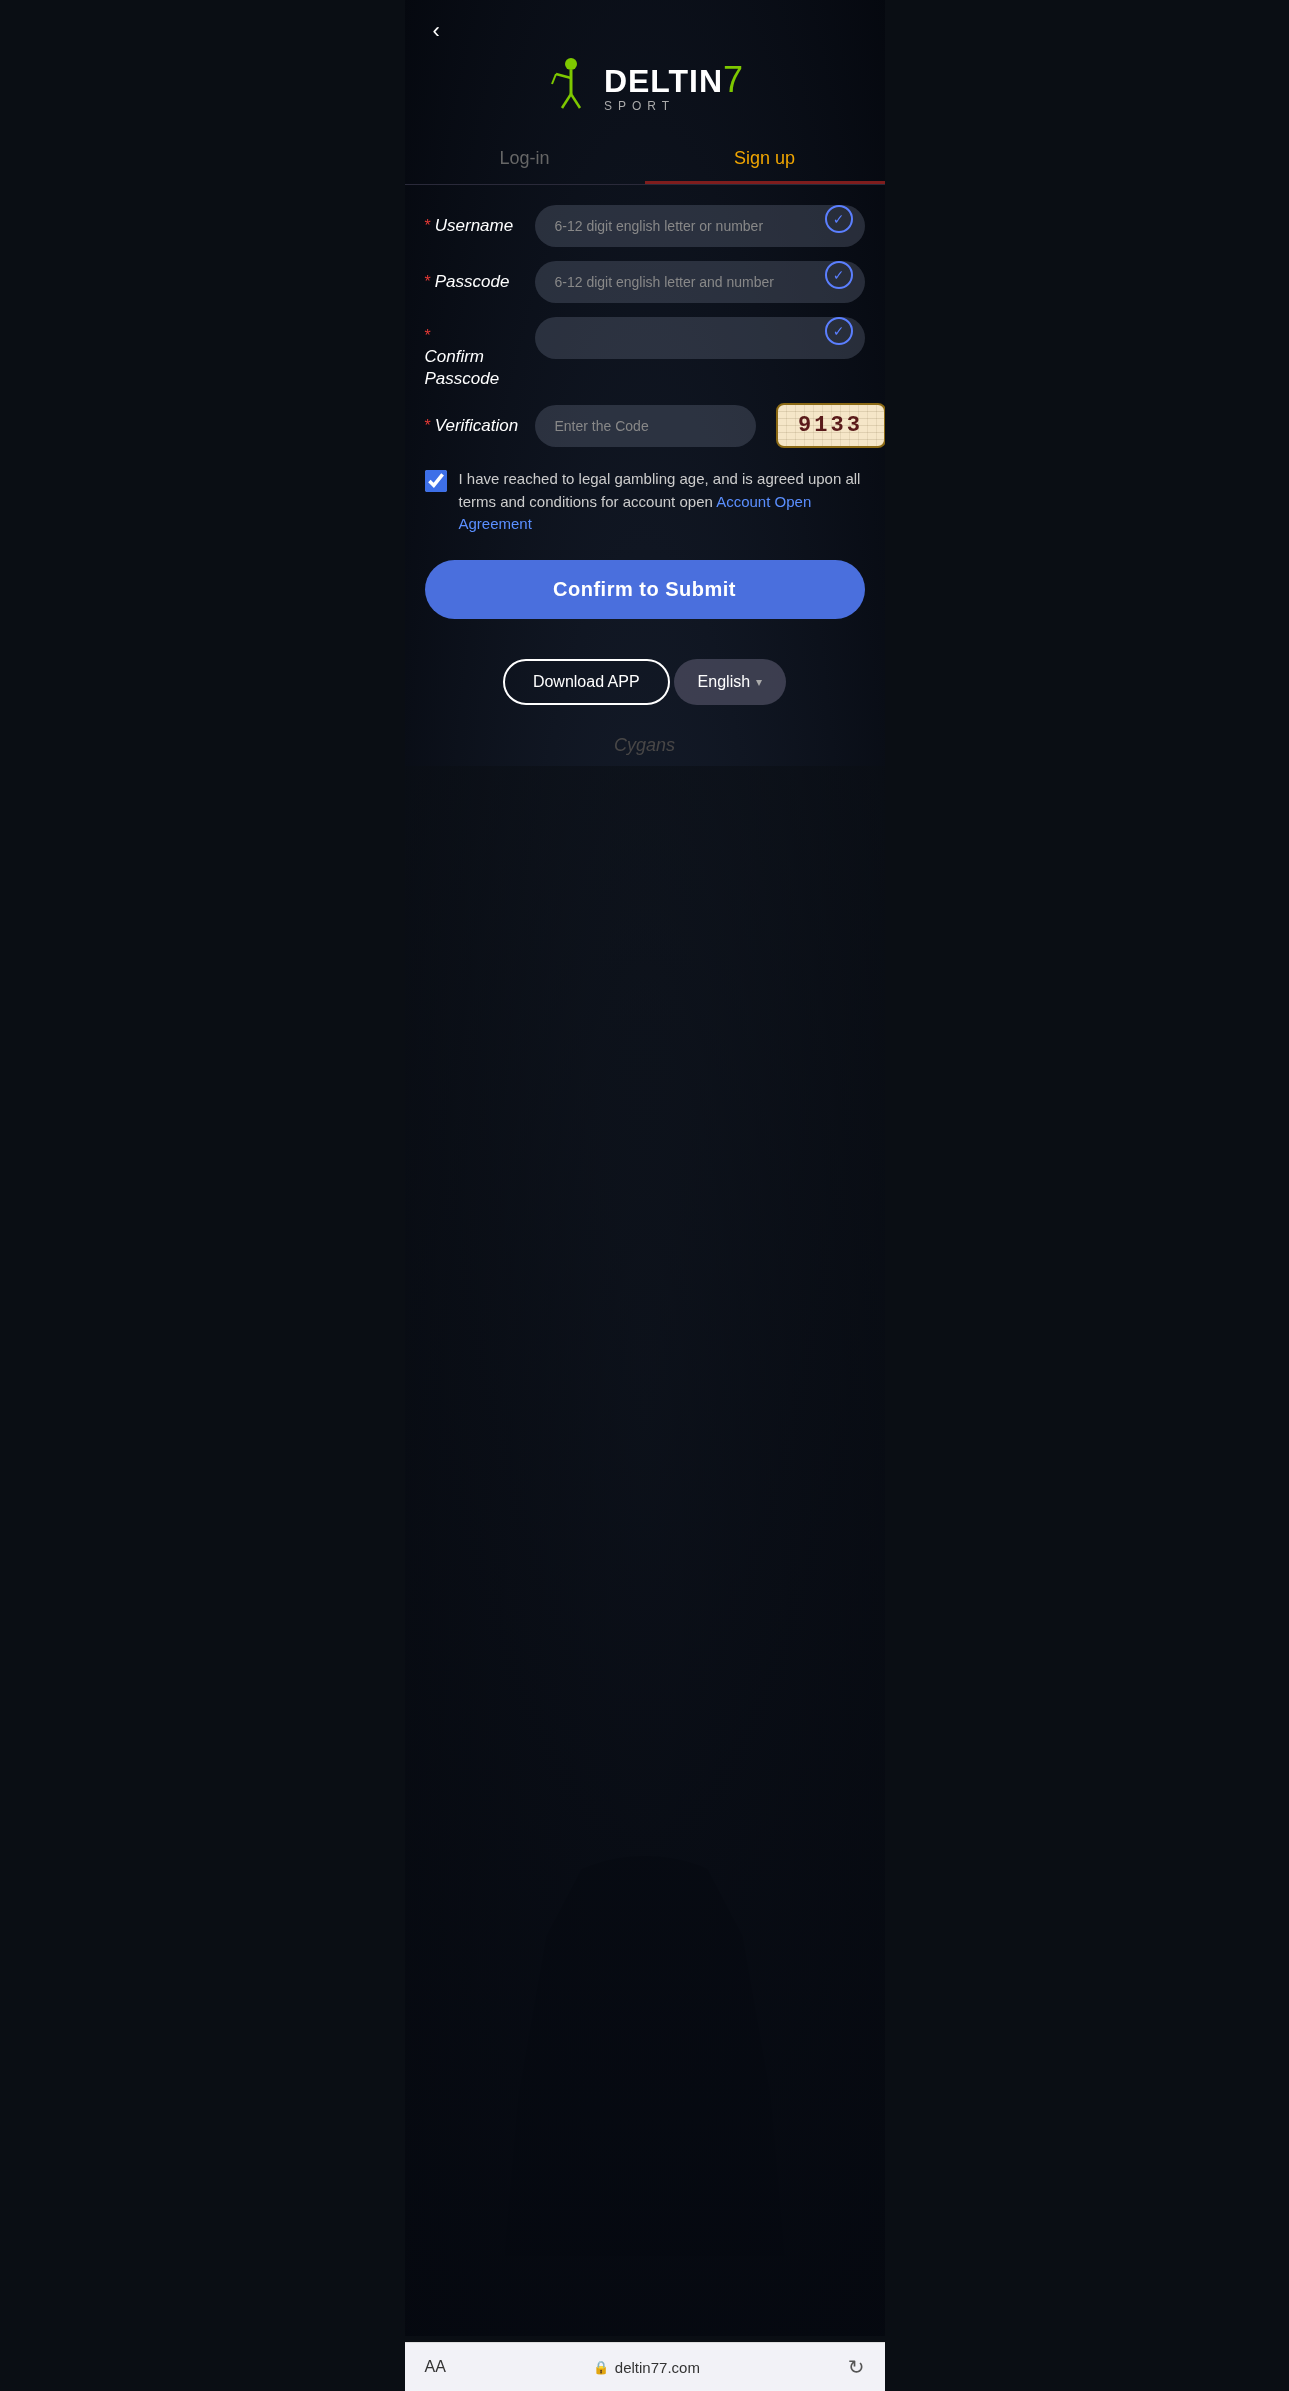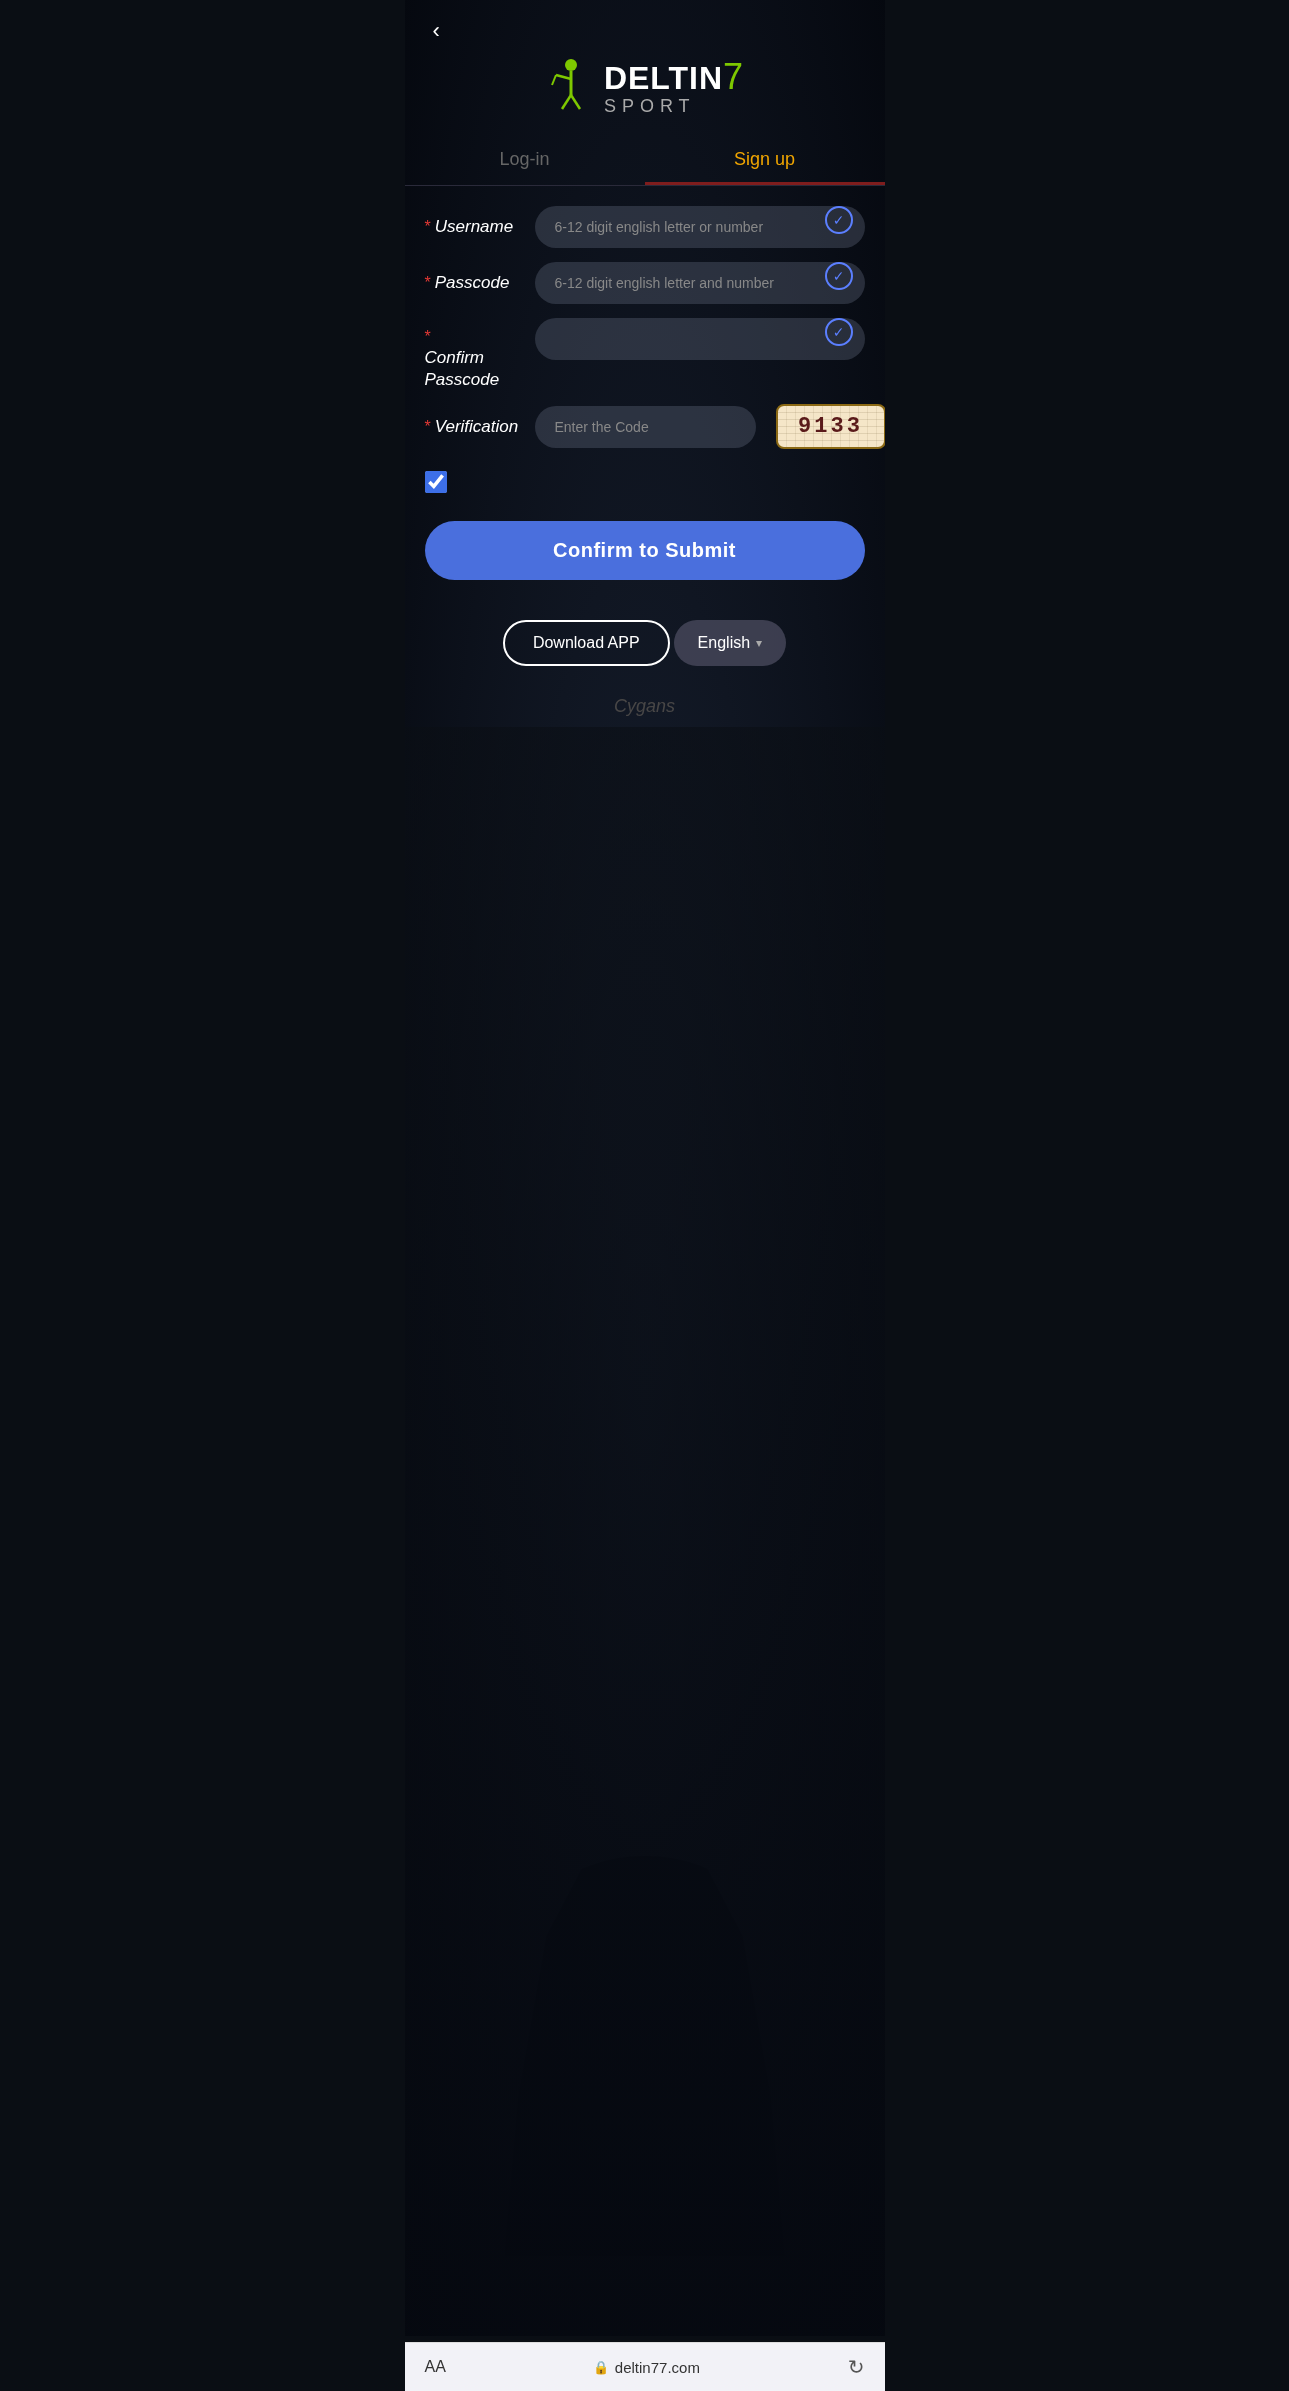--- a/index.html
+++ b/index.html
@@ -104,21 +104,21 @@
       line-height: 1;
       letter-spacing: 1px;
     }
 
     .logo-7 {
       color: #7ec800;
       font-size: 36px;
     }
 
     .logo-sport {
-      font-size: 18px;
+      font-size: 12px;
       color: #aaaaaa;
       letter-spacing: 6px;
       margin-top: -2px;
     }
 
     
     .tabs {
       display: flex;
       border-bottom: 1px solid #2a2a3a;
       margin: 0 0 4px;
@@ -510,20 +510,23 @@
           <div class="captcha-box">9133</div>
         </div>
       </div>
 
     </div>
 
     <div class="agreement-section">
       <div class="checkbox-wrapper">
         <input type="checkbox" class="agree-checkbox" checked="" style="">
       </div>
+      <div class="agreement-text">
+        <span>I have reached to legal gambling age, and is agreed upon all terms and conditions for account open </span><a href="#" class="agreement-link">Account Open Agreement</a>
+      </div>
     </div>
 
     <div class="submit-section">
       <button class="submit-btn">Confirm to Submit</button>
     </div>
 
     <div class="bottom-actions">
       <button class="download-btn">Download APP</button>
       <button class="language-btn">
         <span>English</span>

